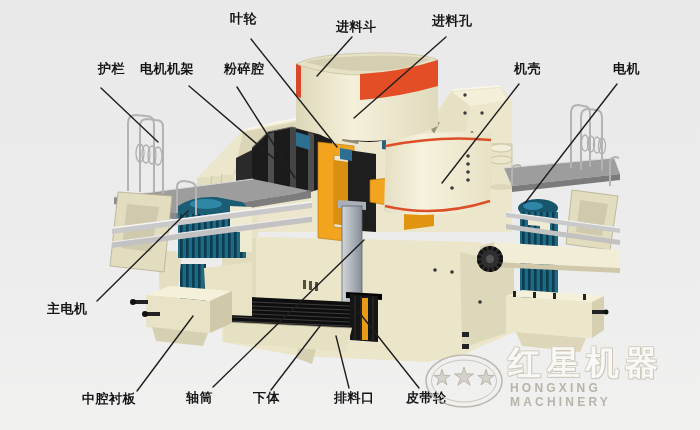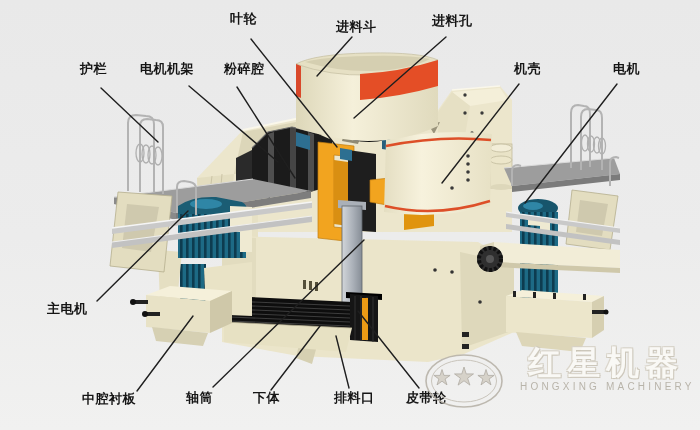--- a/index.html
+++ b/index.html
@@ -12,28 +12,28 @@
   #machine-svg{position:absolute;left:0;top:0;}
   .lbl{
     position:absolute;font-size:13px;font-weight:bold;color:#151515;
     letter-spacing:0.5px;white-space:nowrap;line-height:14px;
   }
   .watermark{
     position:absolute;left:424px;top:346px;width:272px;height:70px;
     display:flex;align-items:flex-start;opacity:0.9;pointer-events:none;
   }
   .wm-badge{flex:0 0 auto;margin-top:4px;}
-  .wm-text{margin-left:12px;text-align:center;}
+  .wm-text{margin-left:2px;}
   .wm-cn{
     font-size:33px;font-weight:bold;letter-spacing:6px;color:#fbfaf6;
     line-height:34px;
     text-shadow:1px 1px 0 #c9c3b6,-1px -1px 0 #d9d4c9,1px -1px 0 #cfcabd,-1px 1px 0 #cfcabd;
   }
   .wm-en{
-    font-size:10px;font-weight:normal;letter-spacing:3.2px;color:#b3aea3;
+    font-size:12px;font-weight:bold;letter-spacing:3.2px;color:#b3aea3;
     margin-top:1px;margin-left:2px;
   }
 </style>
 </head>
 <body>
 
 <div id="stage">
 
 <svg id="machine-svg" width="700" height="430" viewBox="0 0 700 430">
   <defs>
@@ -316,21 +316,21 @@
     <line x1="213" y1="387" x2="364" y2="240"></line>
     <line x1="271" y1="390" x2="320" y2="326"></line>
     <line x1="349" y1="388" x2="336" y2="336"></line>
     <line x1="419" y1="388" x2="358" y2="311"></line>
   </g>
 </svg>
 
 <div class="lbl" style="left:230px;top:12px">叶轮</div>
 <div class="lbl" style="left:336px;top:20px">进料斗</div>
 <div class="lbl" style="left:432px;top:14px">进料孔</div>
-<div class="lbl" style="left:80px;top:62px">护栏</div>
+<div class="lbl" style="left:98px;top:62px">护栏</div>
 <div class="lbl" style="left:140px;top:62px">电机机架</div>
 <div class="lbl" style="left:224px;top:62px">粉碎腔</div>
 <div class="lbl" style="left:514px;top:62px">机壳</div>
 <div class="lbl" style="left:613px;top:62px">电机</div>
 <div class="lbl" style="left:47px;top:302px">主电机</div>
 <div class="lbl" style="left:82px;top:392px">中腔衬板</div>
 <div class="lbl" style="left:186px;top:391px">轴筒</div>
 <div class="lbl" style="left:253px;top:391px">下体</div>
 <div class="lbl" style="left:334px;top:391px">排料口</div>
 <div class="lbl" style="left:406px;top:391px">皮带轮</div>

